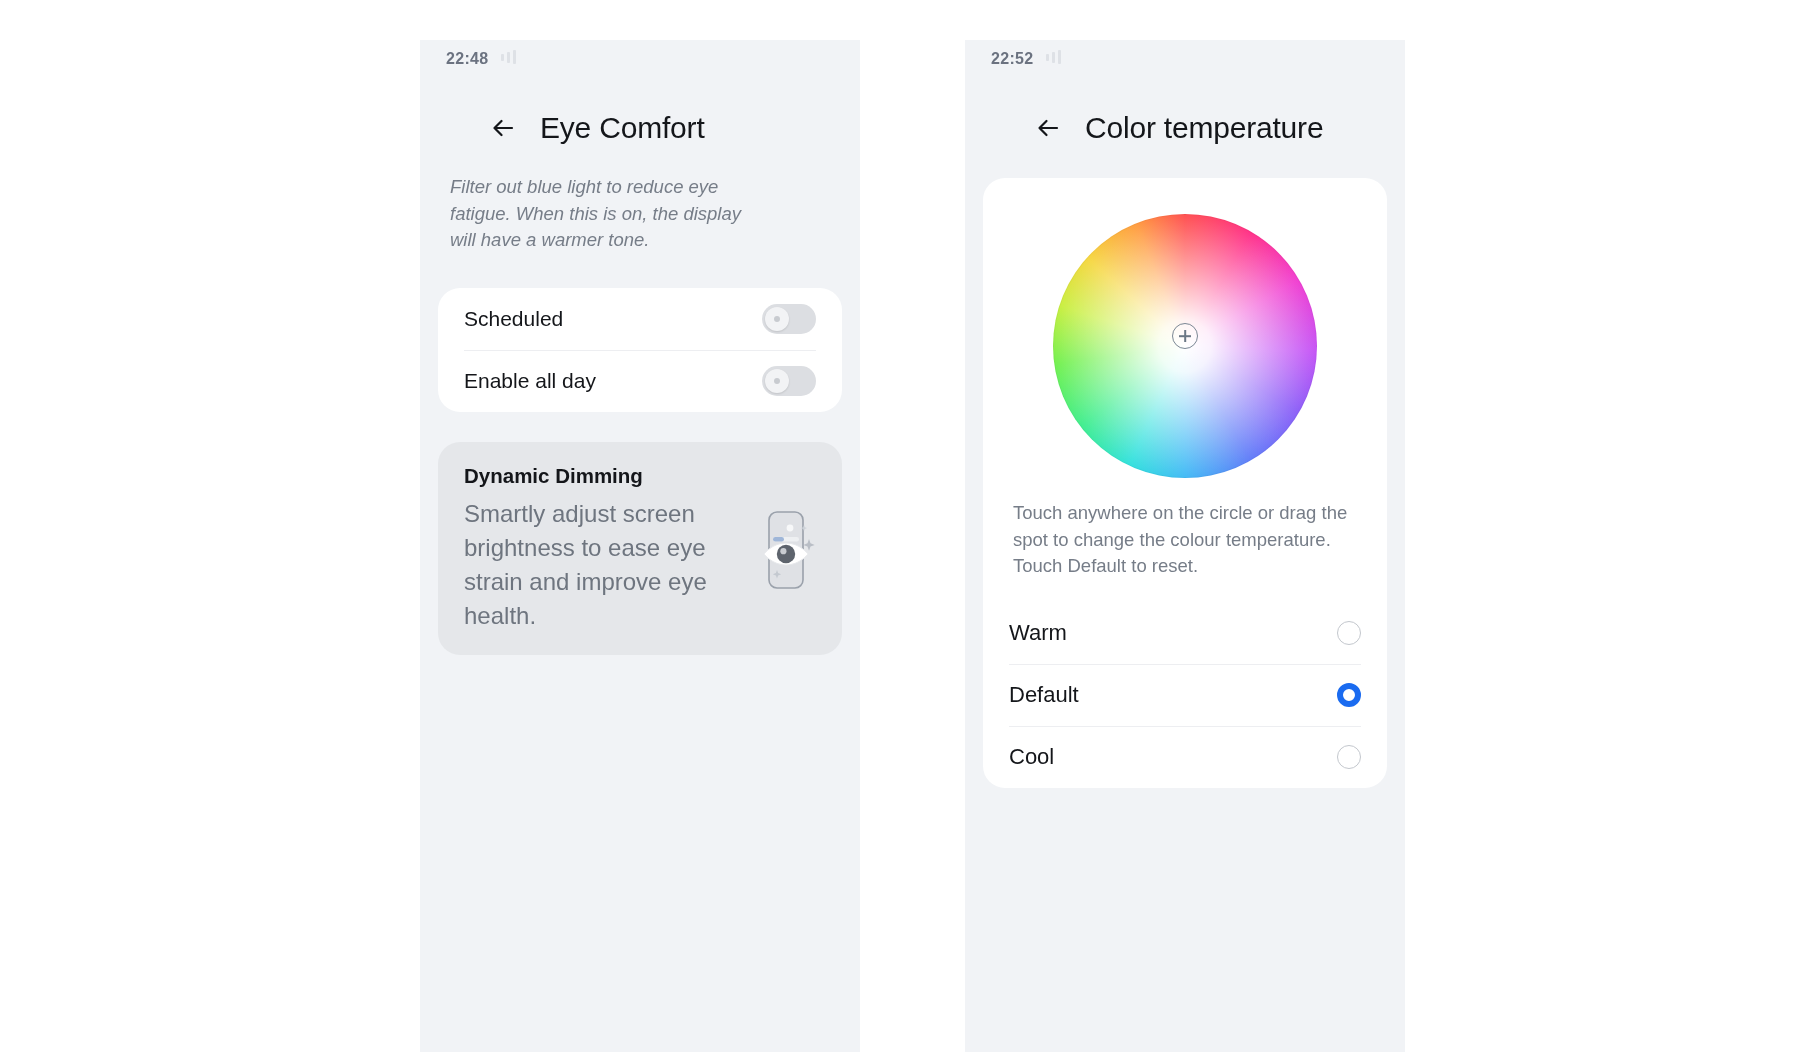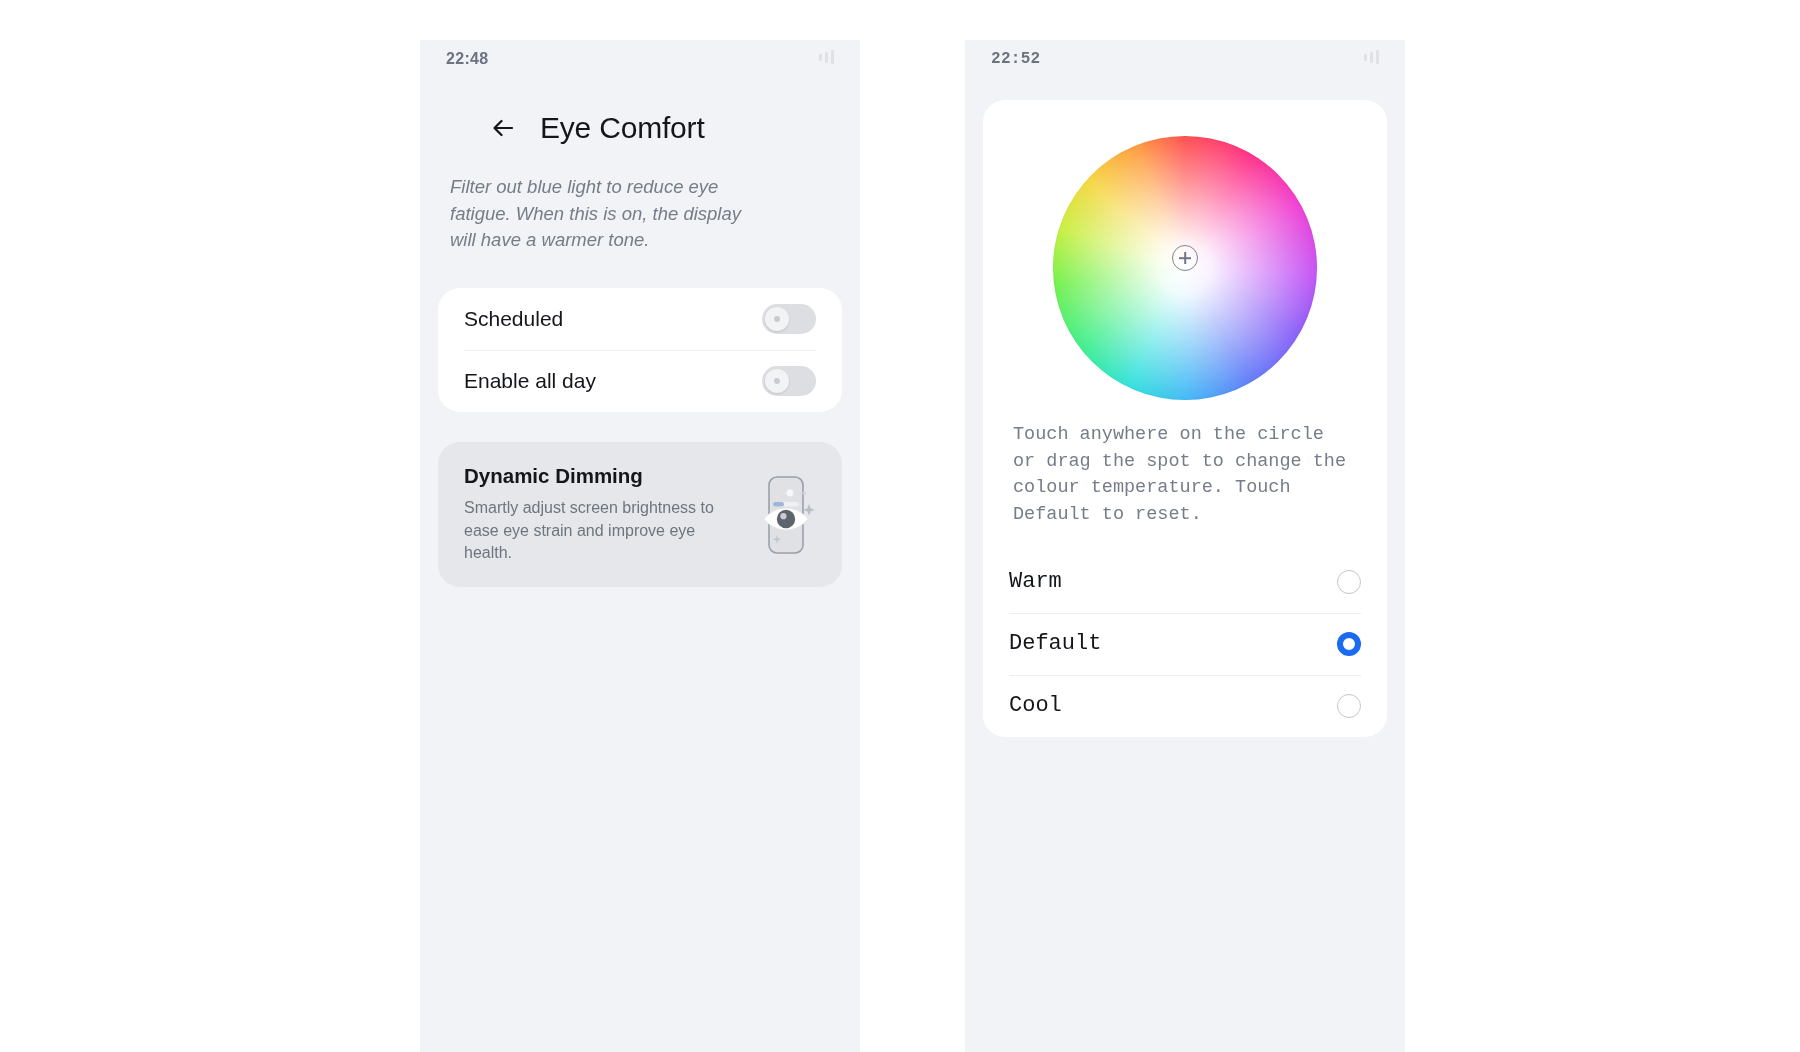--- a/index.html
+++ b/index.html
@@ -14,29 +14,29 @@
   
   .panel {
     position: absolute;
     top: 40px;
     width: 440px;
     height: 1012px;
     background: #f1f3f6;
     overflow: hidden;
   }
   #panel-left  { left: 420px; }
-  #panel-right { left: 965px; font-family: Liberation Mono, monospace; }
+  #panel-right { left: 965px; }
 
   .statusbar {
     position: relative;
     height: 44px;
     padding: 10px 26px 0 26px;
     display: flex;
     align-items: flex-start;
-    justify-content: space-between;
+    justify-content: flex-start;
     gap: 13px;
   }
   .status-time {
     font-size: 16px;
     font-weight: 700;
     color: #6b7280;
     letter-spacing: .3px;
   }
   .status-icons { display: flex; gap: 3px; align-items: center; opacity: .18; }
   .status-icons i {
@@ -138,21 +138,21 @@
     cursor: pointer;
   }
   .dd-texts { flex: 1 1 auto; min-width: 0; }
   .dd-title {
     font-size: 20.5px;
     font-weight: 700;
     color: #14161a;
     margin-bottom: 9px;
   }
   .dd-desc {
-    font-size: 16px;
+    font-size: 24px;
     line-height: 1.42;
     color: #6e757f;
     max-width: 260px;
   }
   .dd-illus { width: 64px; height: 94px; flex: 0 0 auto; margin-top: 4px; }
 
   
   .cp-card {
     background: #ffffff;
     border-radius: 22px;
@@ -314,20 +314,28 @@
 
     <div class="statusbar">
       <span class="status-time">22:52</span>
       <span class="status-icons">
           <i></i>
           <i></i>
           <i></i>
         </span>
     </div>
 
+    <div class="appbar">
+      <span class="back-arrow">
+        <svg width="30" height="30" viewBox="0 0 30 30" fill="none">
+          <path d="M24 15H6.5M6.5 15L13.5 8M6.5 15L13.5 22" stroke="#14161a" stroke-width="2.2" stroke-linecap="round" stroke-linejoin="round"></path>
+        </svg>
+      </span>
+      <span class="appbar-title">Color temperature</span>
+    </div>
 
     <div class="cp-card">
 
       <div class="wheel-wrap">
         <div class="wheel">
           <span class="wheel-marker"></span>
         </div>
       </div>
 
       <p class="cp-help">Touch anywhere on the circle or drag the spot to change the colour temperature. Touch Default to reset.</p>

